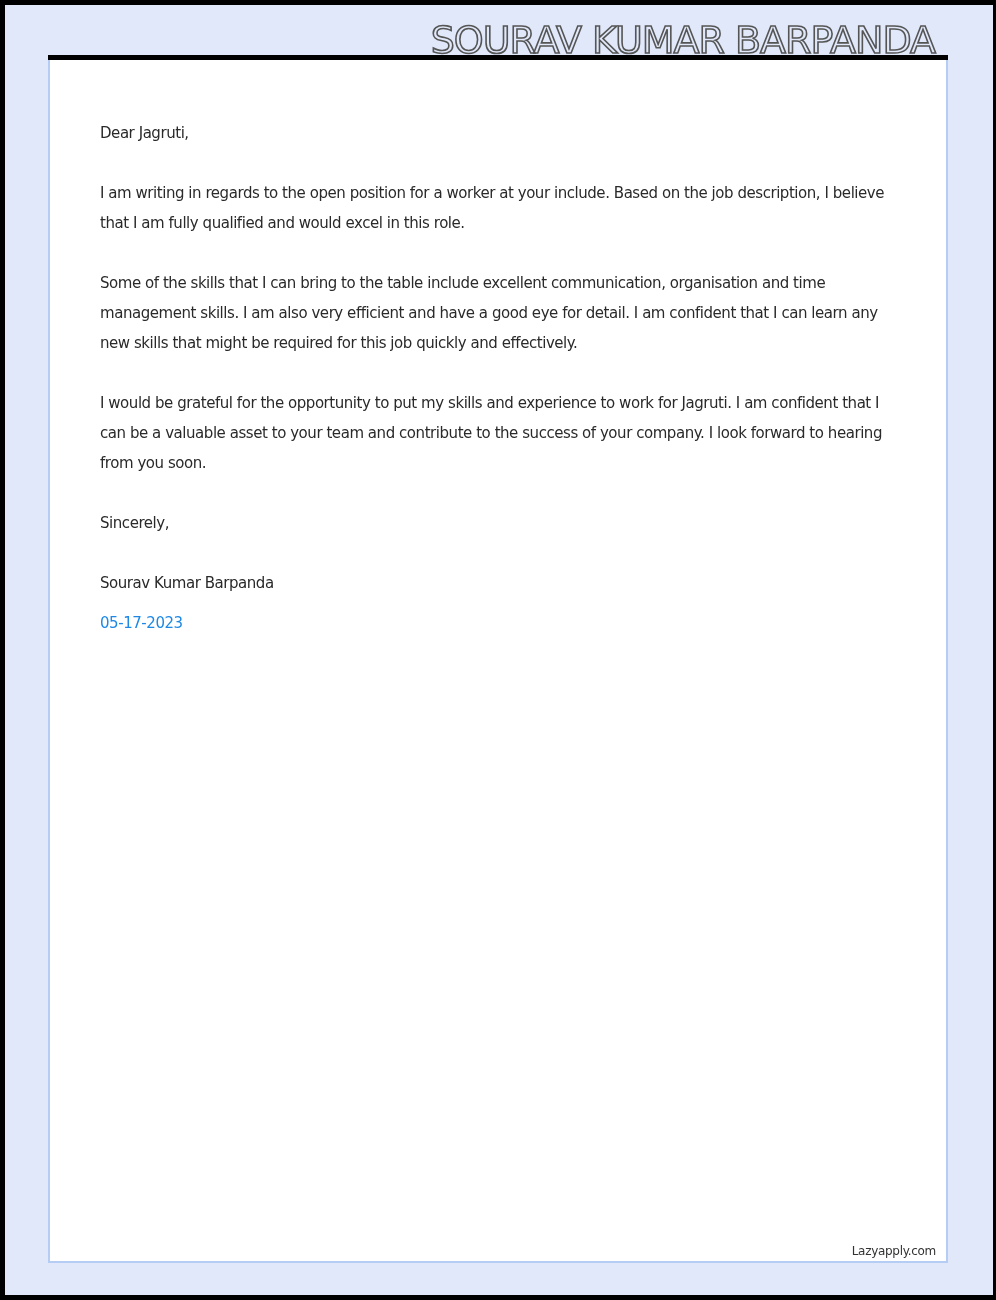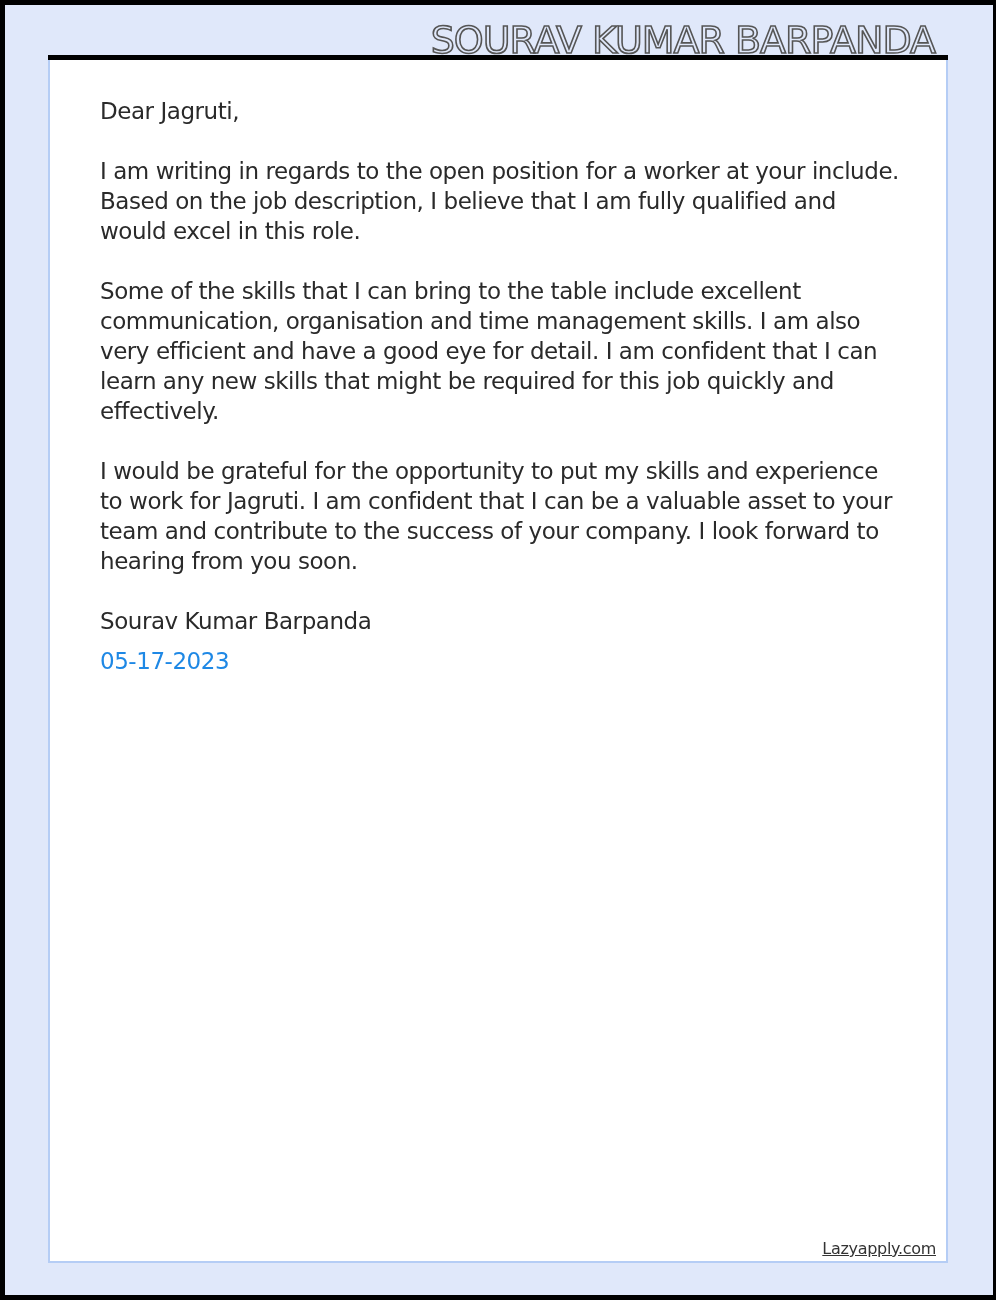--- a/index.html
+++ b/index.html
@@ -39,54 +39,54 @@
       position: absolute;
       left: 43px; top: 55px;
       width: 896px; height: 1201px;
       background: #fff;
       border-left: 2px solid #b5cdf5;
       border-right: 2px solid #b5cdf5;
       border-bottom: 2px solid #b5cdf5;
     }
     .body-text {
       position: absolute;
-      left: 50px; top: 36px;
+      left: 50px; top: 58px;
       width: 800px;
       font-family: "DejaVu Sans", sans-serif;
-      font-size: 23px;
+      font-size: 15px;
       letter-spacing: -0.45px;
       color: #2a2a2a;
       line-height: 30px;
     }
     .body-text p { margin: 0 0 30px 0; }
     .body-text p.sig { margin: 0 0 10px 0; }
     .date {
       color: #1e88e5;
       margin: 0;
     }
     .footer {
       position: absolute;
       right: 10px; bottom: 3px;
       font-family: "DejaVu Sans", sans-serif;
-      font-size: 16px;
+      font-size: 12px;
       letter-spacing: -0.3px;
       color: #333;
-      text-decoration: underline;
     }
   </style>
 </head>
 <body>
 
 <div class="frame">
   <h1 class="title">SOURAV KUMAR BARPANDA</h1>
   <div class="topbar"></div>
   <div class="card">
     <div class="body-text">
       <p>Dear Jagruti,</p>
       <p>I am writing in regards to the open position for a worker at your include. Based on the job description, I believe that I am fully qualified and would excel in this role.</p>
       <p>Some of the skills that I can bring to the table include excellent communication, organisation and time management skills. I am also very efficient and have a good eye for detail. I am confident that I can learn any new skills that might be required for this job quickly and effectively.</p>
       <p>I would be grateful for the opportunity to put my skills and experience to work for Jagruti. I am confident that I can be a valuable asset to your team and contribute to the success of your company. I look forward to hearing from you soon.</p>
+      <p>Sincerely,</p>
       <p class="sig">Sourav Kumar Barpanda</p>
       <p class="date">05-17-2023</p>
     </div>
     <div class="footer">Lazyapply.com</div>
   </div>
 </div>
 
 </body></html>

